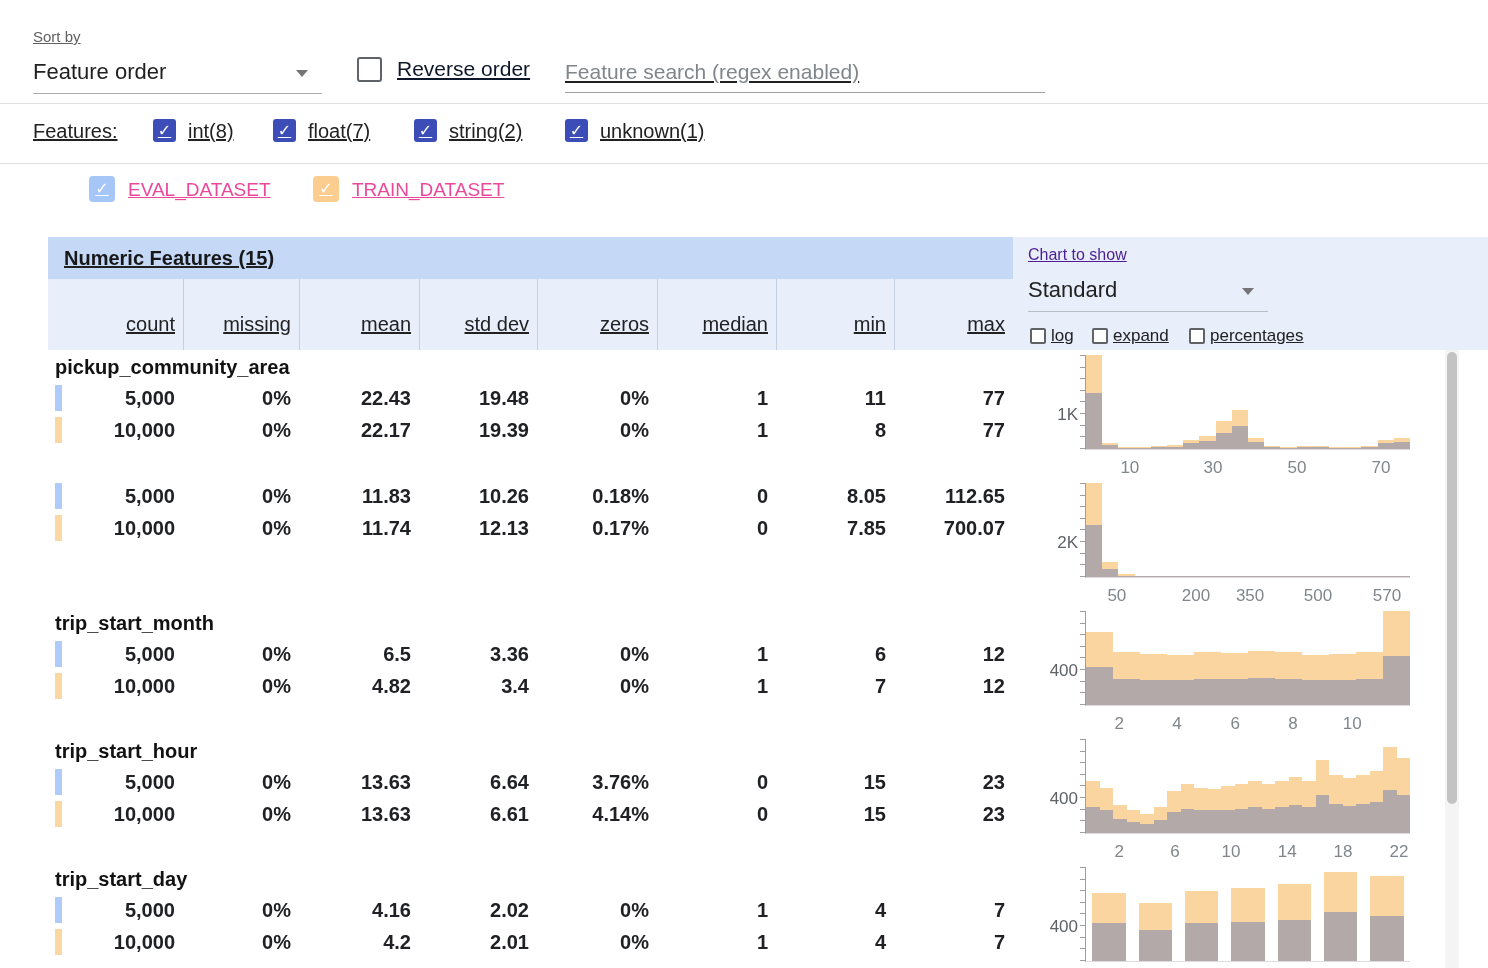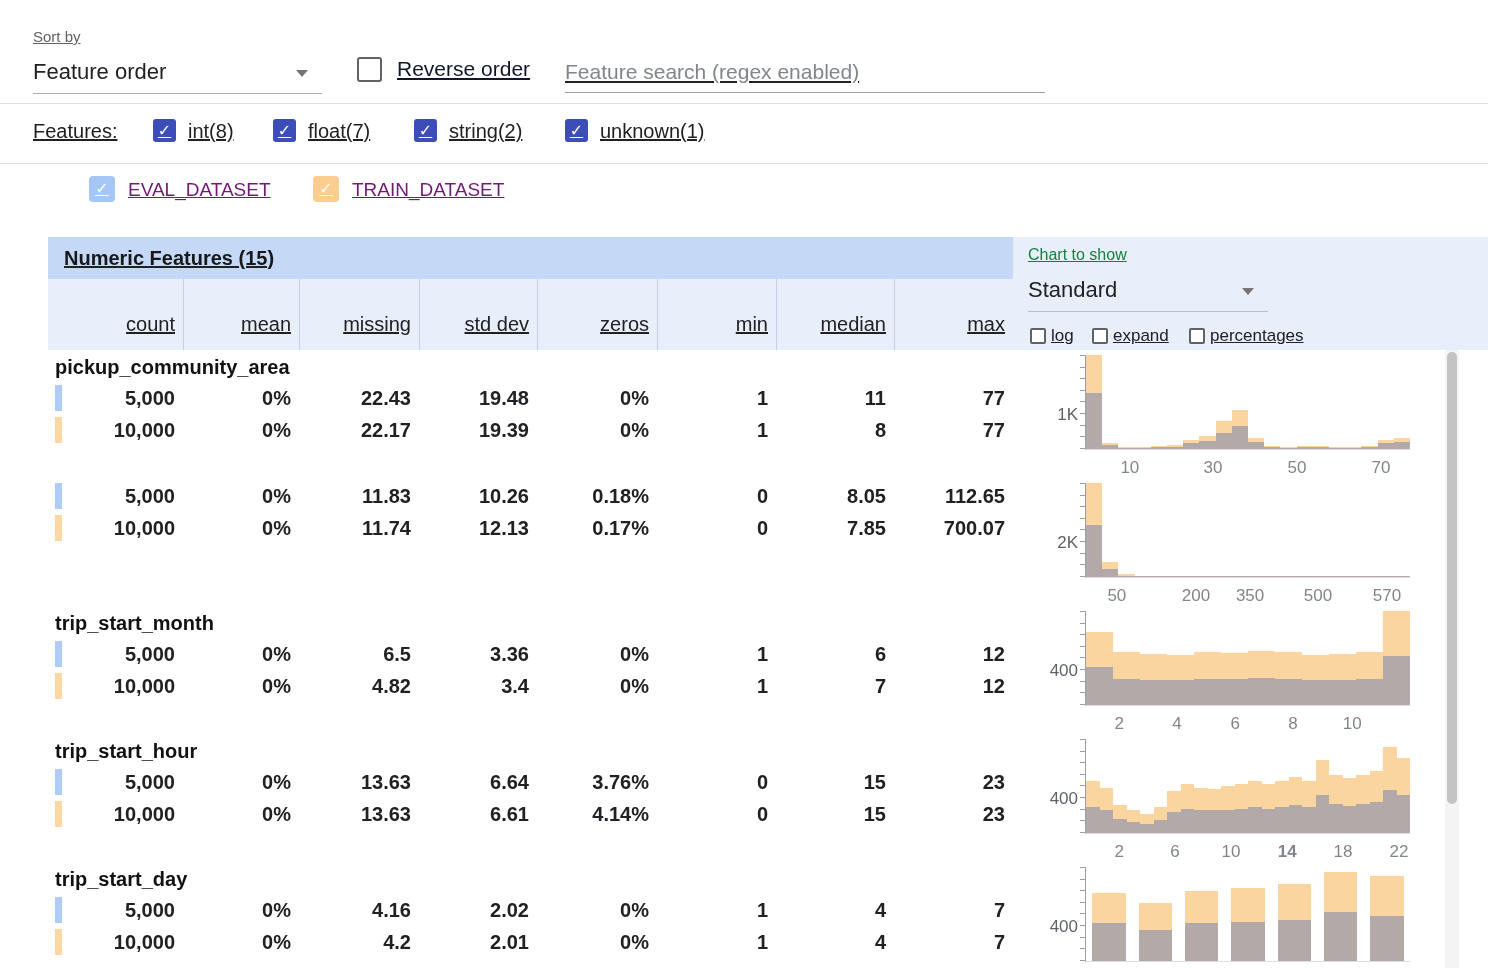--- a/index.html
+++ b/index.html
@@ -27,27 +27,27 @@
   .search-input::placeholder{color:#80868b;}
   .divider{left:0;width:1488px;height:1px;background:#e0e0e0;}
 
   
   .features-label{left:33px;top:120px;font-size:20px;color:#212121;}
   .ft-cb{width:23px;height:23px;top:119px;}
   .ft-label{top:120px;font-size:20px;color:#212121;}
 
   
   .ds-cb{width:26px;height:26px;top:176px;}
-  .ds-label{top:179px;font-size:19px;color:#701a75;}
+  .ds-label{top:179px;font-size:19px;color:#ec4899;}
 
   
   .title-band{left:48px;top:237px;width:965px;height:42px;background:#c5d8f6;display:flex;align-items:center;}
   .title-band span{margin-left:16px;font-size:20px;font-weight:bold;color:#17181a;}
   .right-panel{left:1013px;top:237px;width:475px;height:113px;background:#e8effa;}
-  .chart-show-label{left:1028px;top:246px;font-size:16px;color:#15803d;}
+  .chart-show-label{left:1028px;top:246px;font-size:16px;color:#4c1d95;}
   .chart-select{left:1028px;top:270px;width:240px;height:42px;cursor:pointer;border-bottom:1px solid #b9bdc4;}
   .opt-cb{width:16px;height:16px;top:328px;border-radius:2px;border-width:2px;}
   .opt-label{top:326px;font-size:17px;color:#202124;}
 
   .grid8{display:grid;grid-template-columns:135px 116px 120px 118px 120px 119px 118px 119px;}
   .col-header{left:48px;top:279px;width:965px;height:71px;background:#e8effa;}
   .hcell{display:flex;align-items:flex-end;justify-content:flex-end;padding:0 8px 14px 0;
     font-size:20px;color:#202124;border-left:1px solid #c4cfe1;box-sizing:border-box;}
   .hcell:first-child{border-left:none;}
 
@@ -130,26 +130,26 @@
   </div>
   <div class="abs checkbox cb-unchecked opt-cb" style="left:1030px"></div>
   <div class="abs opt-label" style="left:1051px">log</div>
   <div class="abs checkbox cb-unchecked opt-cb" style="left:1092px"></div>
   <div class="abs opt-label" style="left:1113px">expand</div>
   <div class="abs checkbox cb-unchecked opt-cb" style="left:1189px"></div>
   <div class="abs opt-label" style="left:1210px">percentages</div>
 
   <div class="abs col-header grid8">
     <div class="hcell">count</div>
+    <div class="hcell">missing</div>
     <div class="hcell">mean</div>
-    <div class="hcell">missing</div>
     <div class="hcell">std dev</div>
     <div class="hcell">zeros</div>
+    <div class="hcell">median</div>
     <div class="hcell">min</div>
-    <div class="hcell">median</div>
     <div class="hcell">max</div>
   </div>
 
   <div class="table-body" id="table-body">
       <div class="feature-block">
         <div class="stats">
           <div class="feature-name">pickup_community_area</div>
           <div class="stat-row grid8">
             <div class="stat-cell">
               <div class="chip" style="background: rgb(174, 203, 250);"></div>
@@ -598,21 +598,21 @@
           <div class="bar eval" style="left: 256.5px; width: 13.5px; height: 27.26px;"></div>
           <div class="bar eval" style="left: 270px; width: 13.5px; height: 29.14px;"></div>
           <div class="bar eval" style="left: 283.5px; width: 13.5px; height: 31.02px;"></div>
           <div class="bar eval" style="left: 297px; width: 13.5px; height: 43.24px;"></div>
           <div class="bar eval" style="left: 310.5px; width: 13.5px; height: 37.6px;"></div>
         </div>
         <div class="xlabels">
           <span class="xlabel" style="left: 34.125px;">2</span>
           <span class="xlabel" style="left: 90.025px;">6</span>
           <span class="xlabel" style="left: 145.925px;">10</span>
-          <span class="xlabel" style="left: 202.15px; font-weight: bold;">14</span>
+          <span class="xlabel" style="left: 202.15px;">14</span>
           <span class="xlabel" style="left: 258.05px;">18</span>
           <span class="xlabel" style="left: 313.95px;">22</span>
         </div>
       </div>
       <div class="feature-block">
         <div class="stats">
           <div class="feature-name">trip_start_day</div>
           <div class="stat-row grid8">
             <div class="stat-cell">
               <div class="chip" style="background: rgb(174, 203, 250);"></div>

